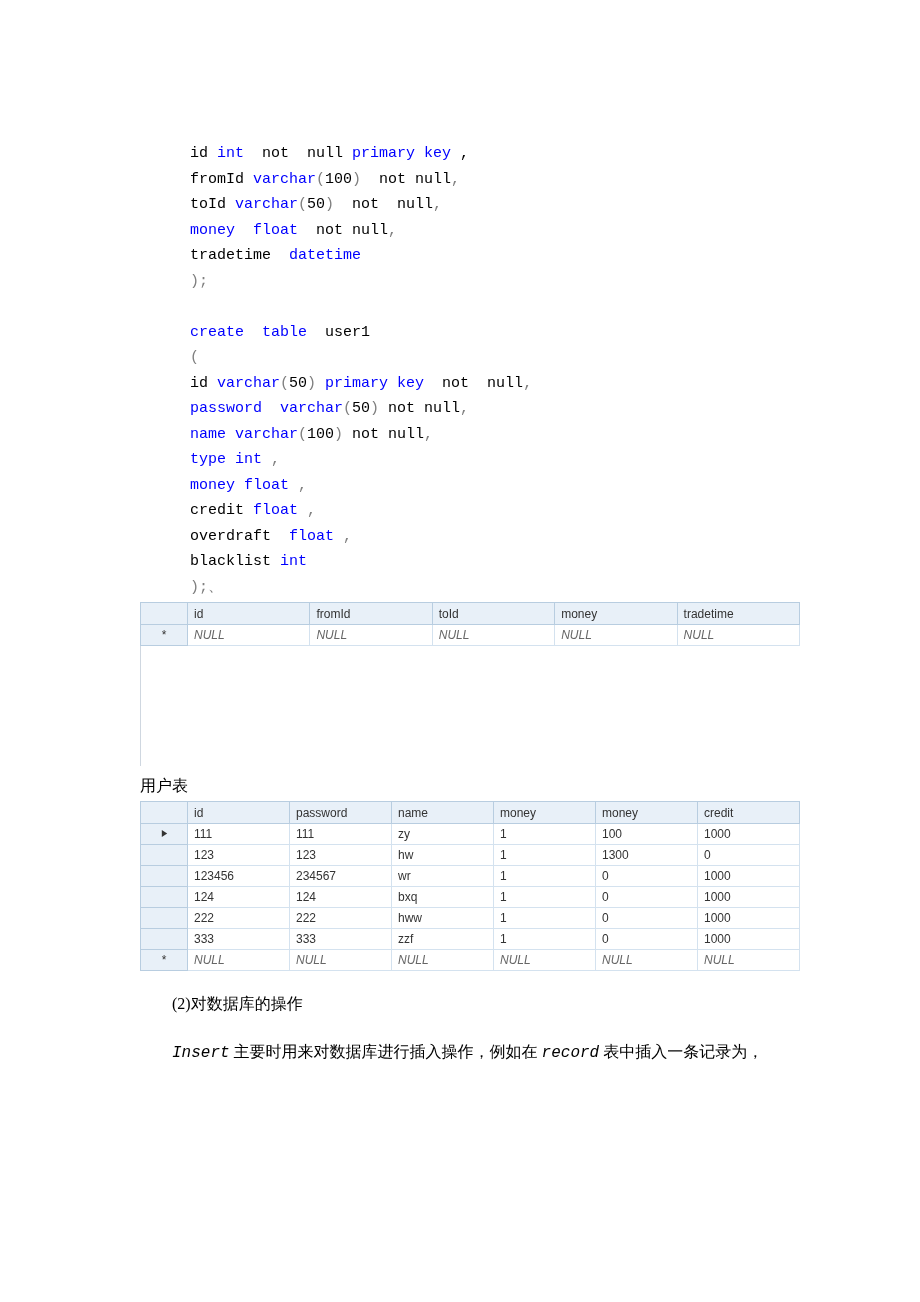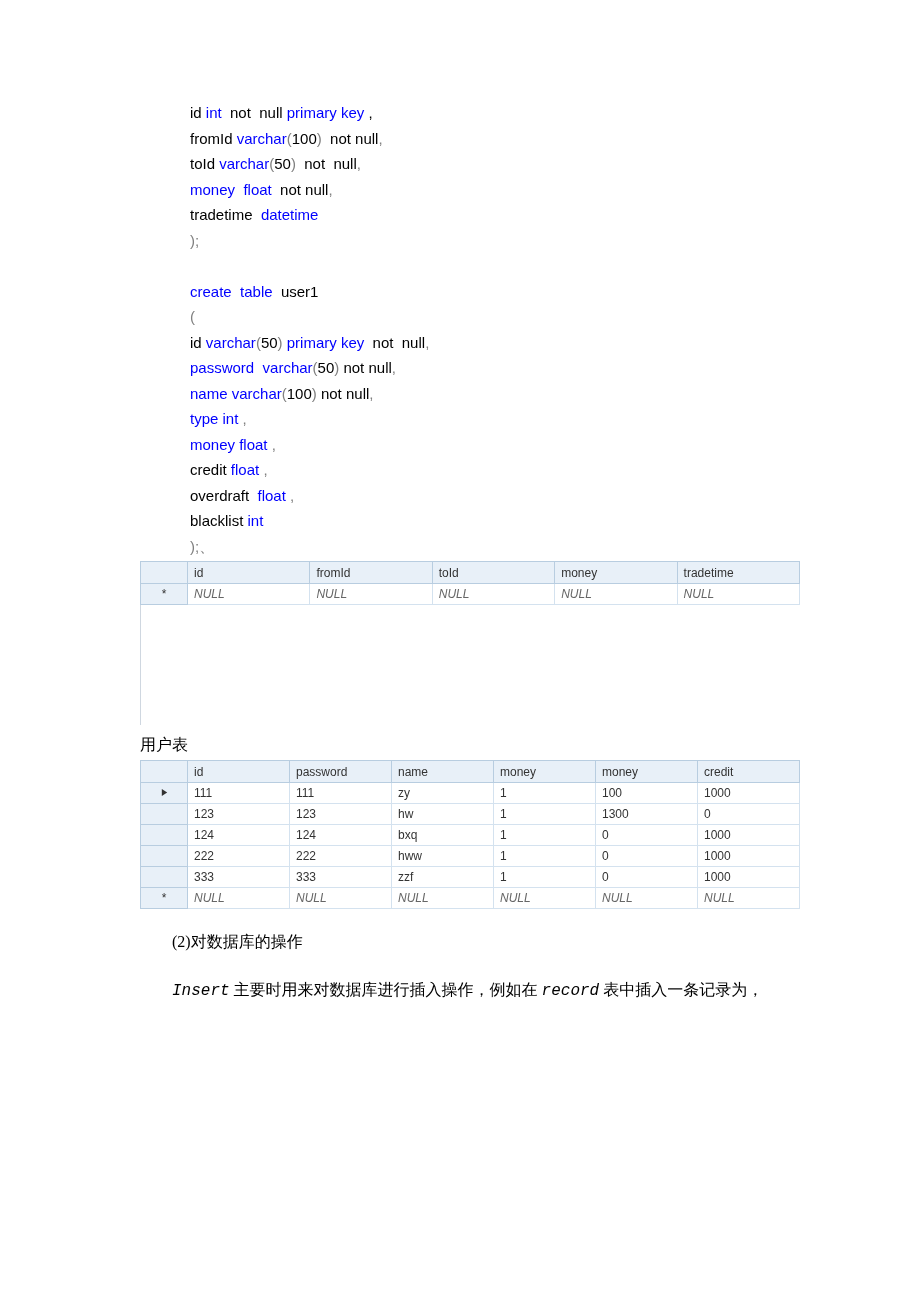--- a/index.html
+++ b/index.html
@@ -9,26 +9,27 @@
     font-family: "SimSun", "宋体", serif;
     font-size: 16px;
     color: #000;
     width: 920px;
   }
   .page {
     padding: 100px 120px 60px 140px;
     box-sizing: border-box;
   }
   .code {
-    font-family: Liberation Sans, sans-serif;
+    font-family: Liberation Mono, monospace;
     font-size: 15px;
     line-height: 1.7;
     white-space: pre;
     color: #000;
     margin-left: 50px;
+    margin-top: 41px;
   }
   .kw    { color: #0000ff; }
   .black { color: #000;    }
   .gray  { color: #808080; }
   .section-label {
     font-size: 16px;
     margin: 10px 0 4px 0;
   }
   .para {
     font-size: 16px;
@@ -144,20 +145,29 @@
             <td class="gutter">&nbsp;</td>
             <td>123</td>
             <td>123</td>
             <td>hw</td>
             <td>1</td>
             <td>1300</td>
             <td>0</td>
           </tr>
           <tr>
             <td class="gutter">&nbsp;</td>
+            <td>123456</td>
+            <td>234567</td>
+            <td>wr</td>
+            <td>1</td>
+            <td>0</td>
+            <td>1000</td>
+          </tr>
+          <tr>
+            <td class="gutter">&nbsp;</td>
             <td>124</td>
             <td>124</td>
             <td>bxq</td>
             <td>1</td>
             <td>0</td>
             <td>1000</td>
           </tr>
           <tr>
             <td class="gutter">&nbsp;</td>
             <td>222</td>

